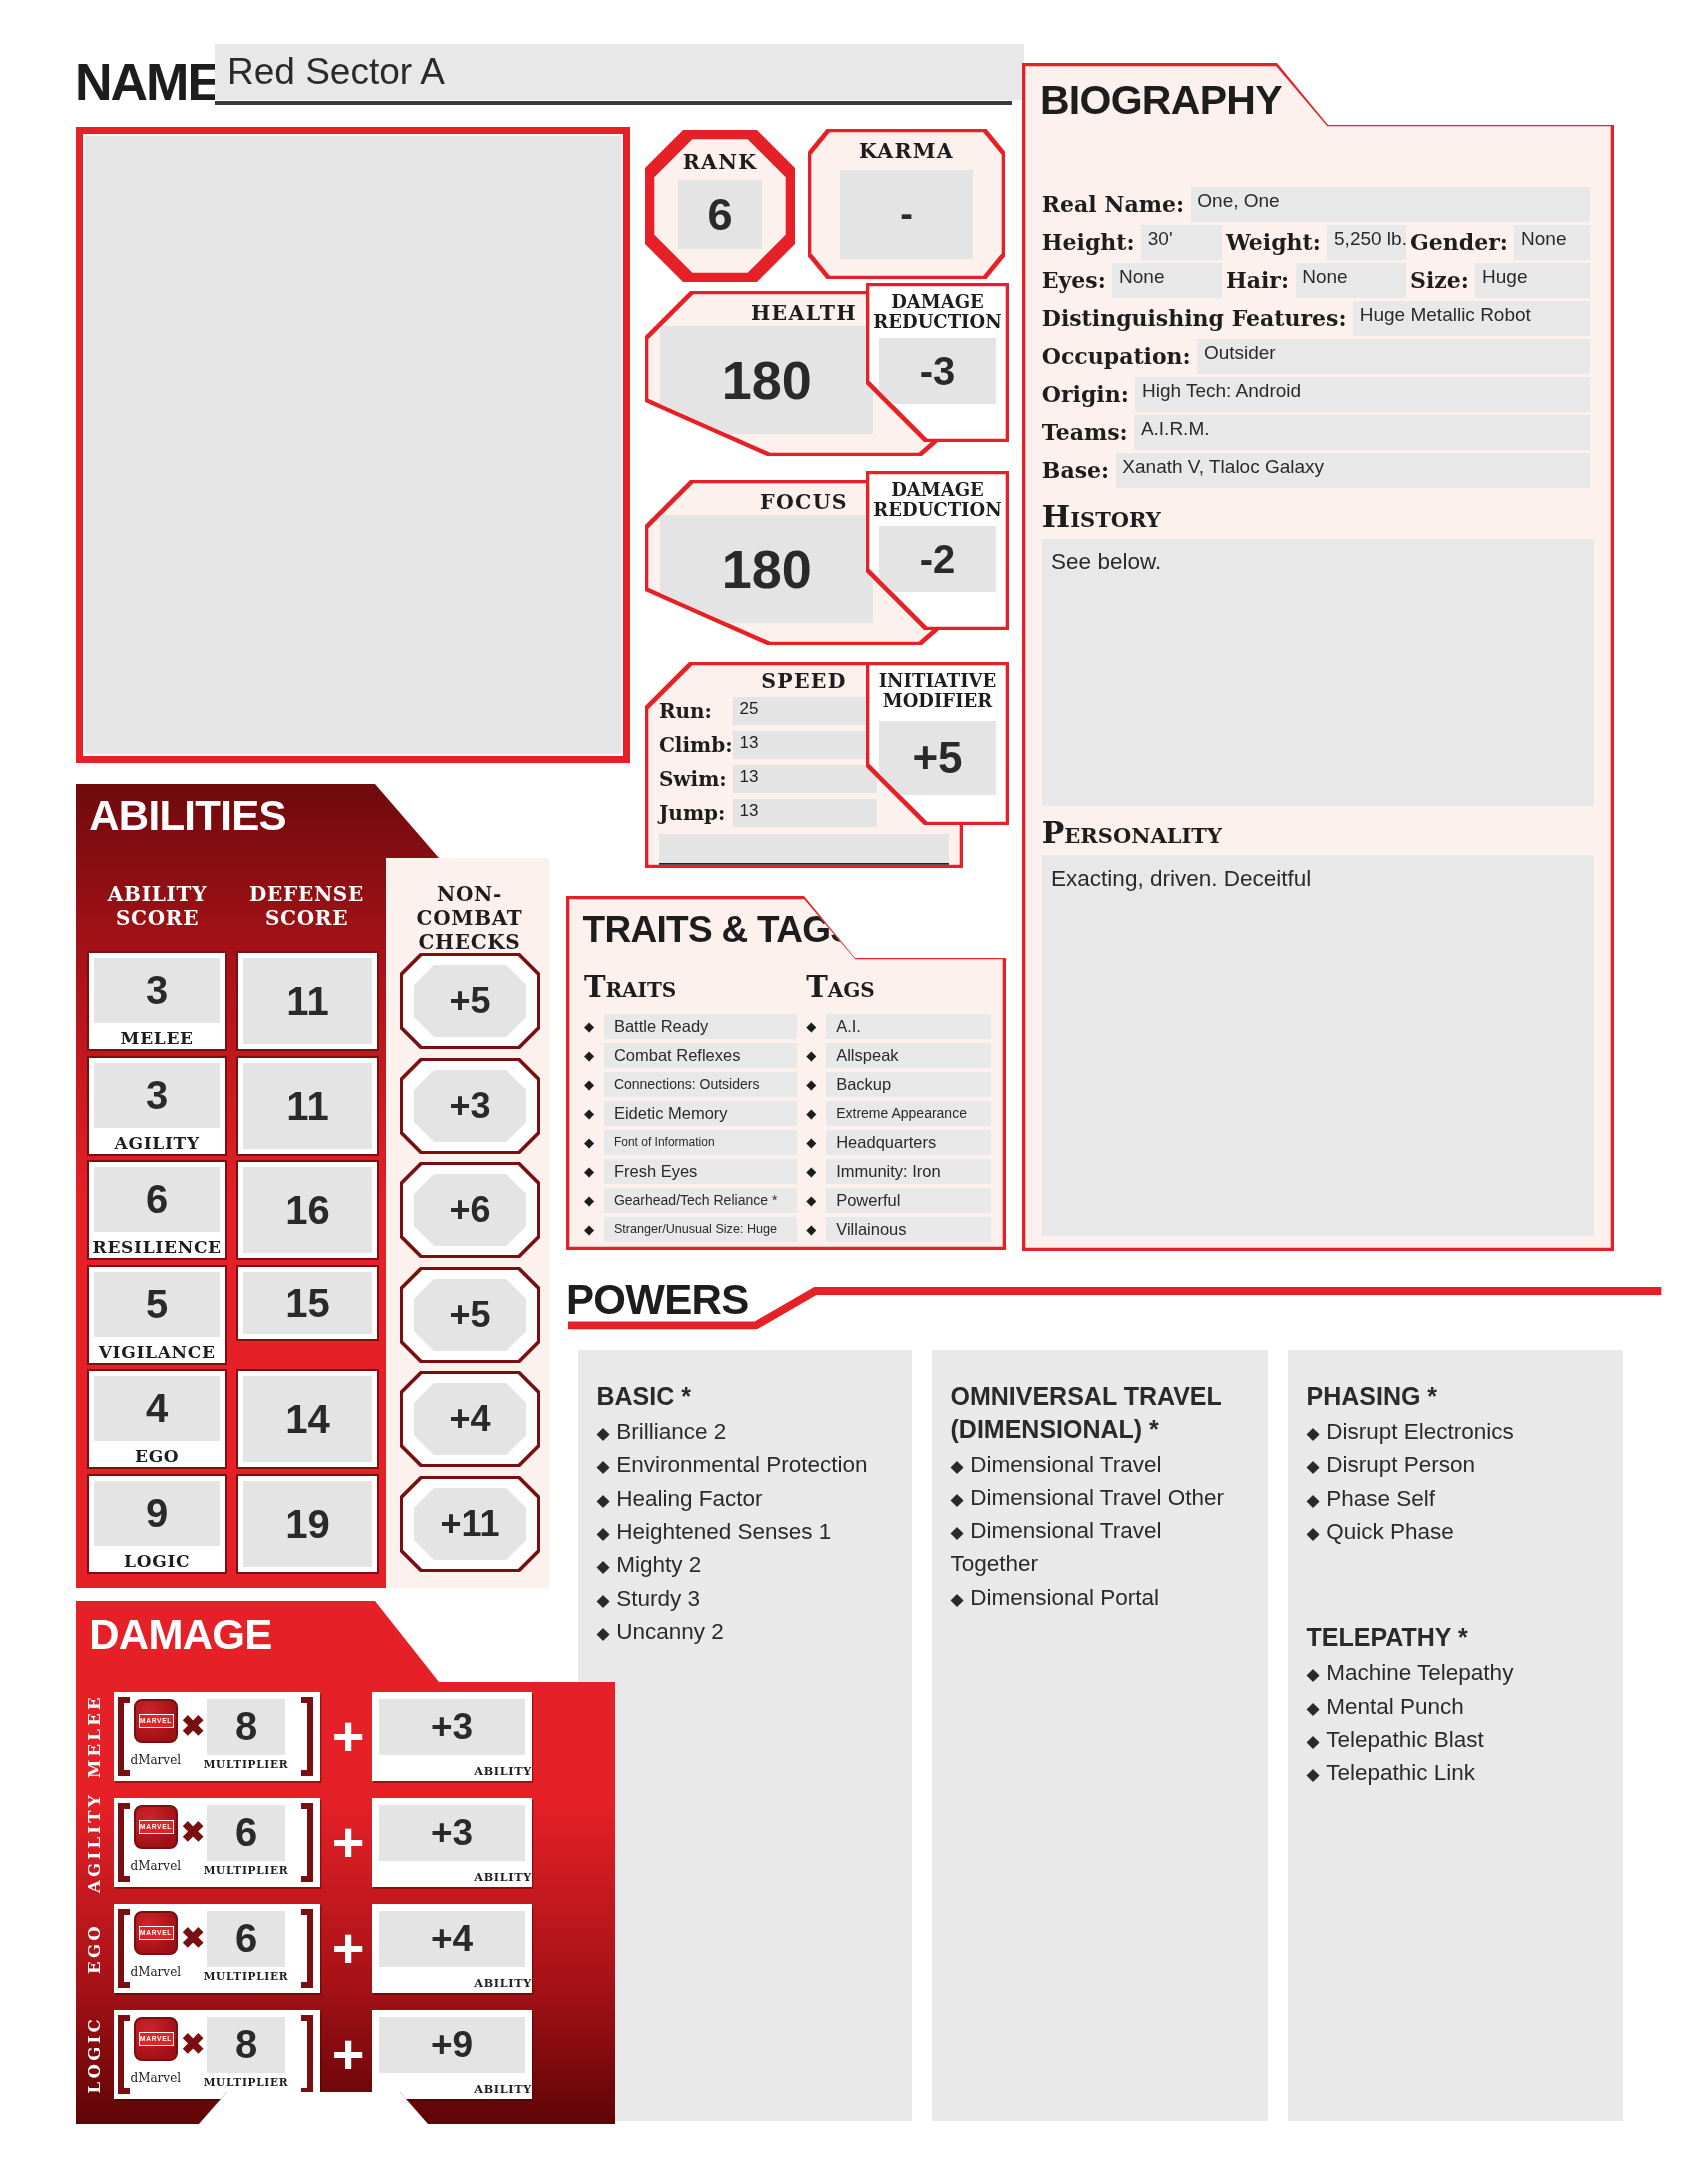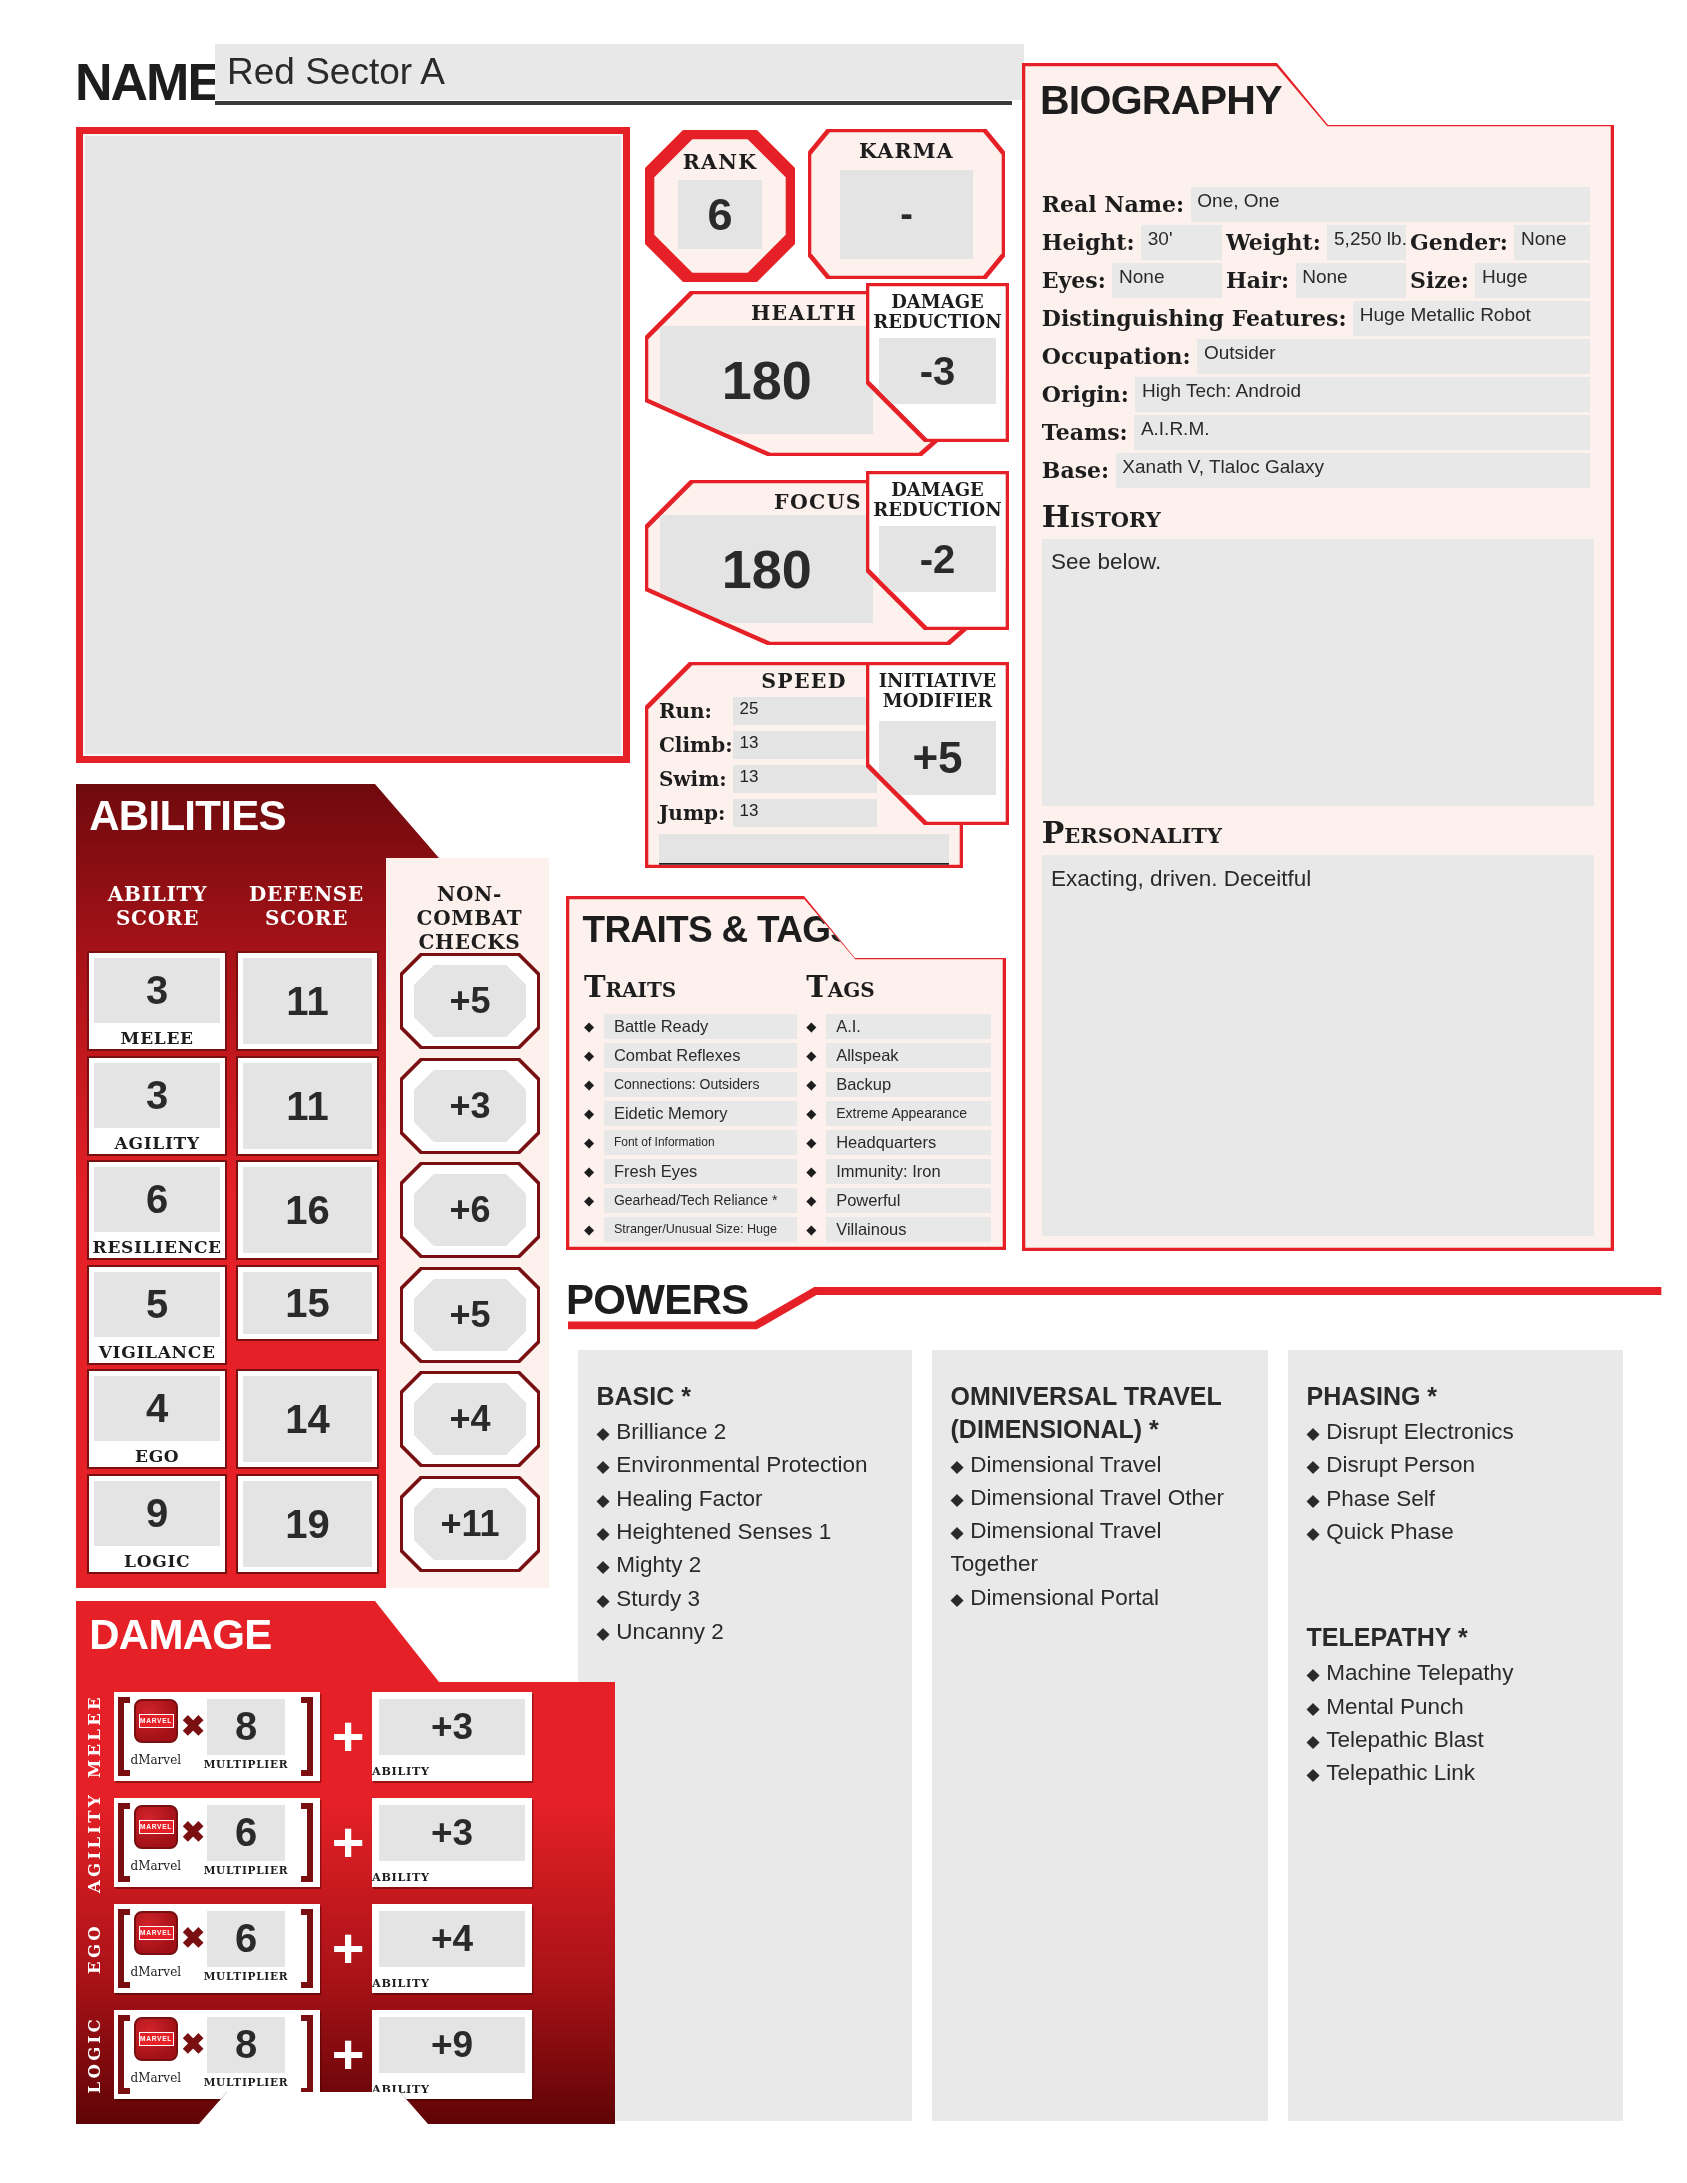--- a/index.html
+++ b/index.html
@@ -114,21 +114,21 @@
        background:radial-gradient(circle at 32% 30%,#d2242b,#a01016 75%);box-sizing:border-box;display:flex;align-items:center;justify-content:center;}
   .die-logo{width:33px;height:12px;background:#e52127;border:1.3px solid #fff;color:#fff;font-size:6.6px;font-weight:bold;
             letter-spacing:0.7px;text-align:center;line-height:11.2px;}
   .die-lab{position:absolute;left:5.3px;top:61px;width:73px;text-align:center;font-size:12px;font-family:"DejaVu Serif",serif;color:#1d1d1d;}
   .dmg-x{position:absolute;left:67px;top:17px;font-size:29px;font-weight:bold;color:#7a0f12;}
   .mult-gray{position:absolute;left:93px;top:6.6px;width:78px;height:56px;background:#e4e4e4;display:flex;align-items:center;justify-content:center;font-size:40px;font-weight:bold;color:#2a2a2a;}
   .mult-lab{position:absolute;left:85px;top:66px;width:94px;text-align:center;font-size:10.6px;letter-spacing:0.7px;}
   .dmg-plus{position:absolute;left:250px;top:9.3px;width:44px;text-align:center;font-size:56px;font-weight:bold;color:#fff;line-height:69px;}
   .dmg-ab{position:absolute;left:296px;top:0;width:160px;height:89px;background:#fff;box-shadow:1.3px 2px 0 rgba(60,0,0,.45);}
   .dmg-ab-gray{position:absolute;left:7.3px;right:7.3px;top:6.6px;height:56px;background:#e4e4e4;display:flex;align-items:center;justify-content:center;font-size:37px;font-weight:bold;color:#2a2a2a;}
-  .dmg-ab-lab{position:absolute;bottom:2.6px;width:100%;text-align:left;font-size:11.2px;letter-spacing:0.7px;}
+  .dmg-ab-lab{position:absolute;bottom:2.6px;width:100%;text-align:right;font-size:11.2px;letter-spacing:0.7px;}
 </style>
 </head>
 <body>
 
 <div class="page">
 
   <div class="name-label">NAME</div>
   <div class="name-input">Red Sector A</div>
   <div class="name-underline"></div>
 
@@ -156,21 +156,21 @@
       <div class="hf-gray num">180</div>
     </div>
   </div>
   <div class="dr-outer dr-shape" style="left:866px;top:283px;">
     <div class="dr-inner dr-shape">
       <div class="dr-label slab">DAMAGE REDUCTION</div>
       <div class="dr-gray num">-3</div>
     </div>
   </div>
 
-  <div class="hf-outer health-shape" style="top:480px;padding-left:28px;">
+  <div class="hf-outer health-shape" style="top:480px;">
     <div class="hf-inner health-shape">
       <div class="stat-label slab">FOCUS</div>
       <div class="hf-gray num">180</div>
     </div>
   </div>
   <div class="dr-outer dr-shape" style="left:866px;top:471px;">
     <div class="dr-inner dr-shape">
       <div class="dr-label slab">DAMAGE REDUCTION</div>
       <div class="dr-gray num">-2</div>
     </div>

